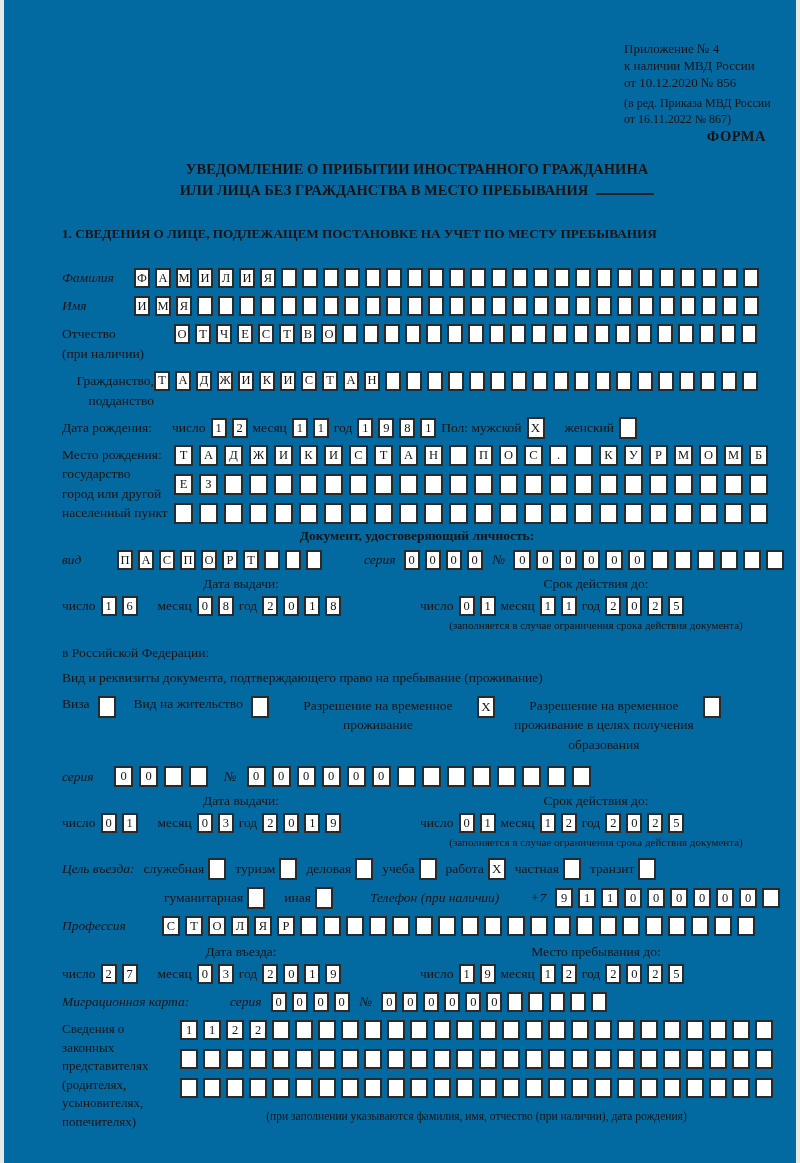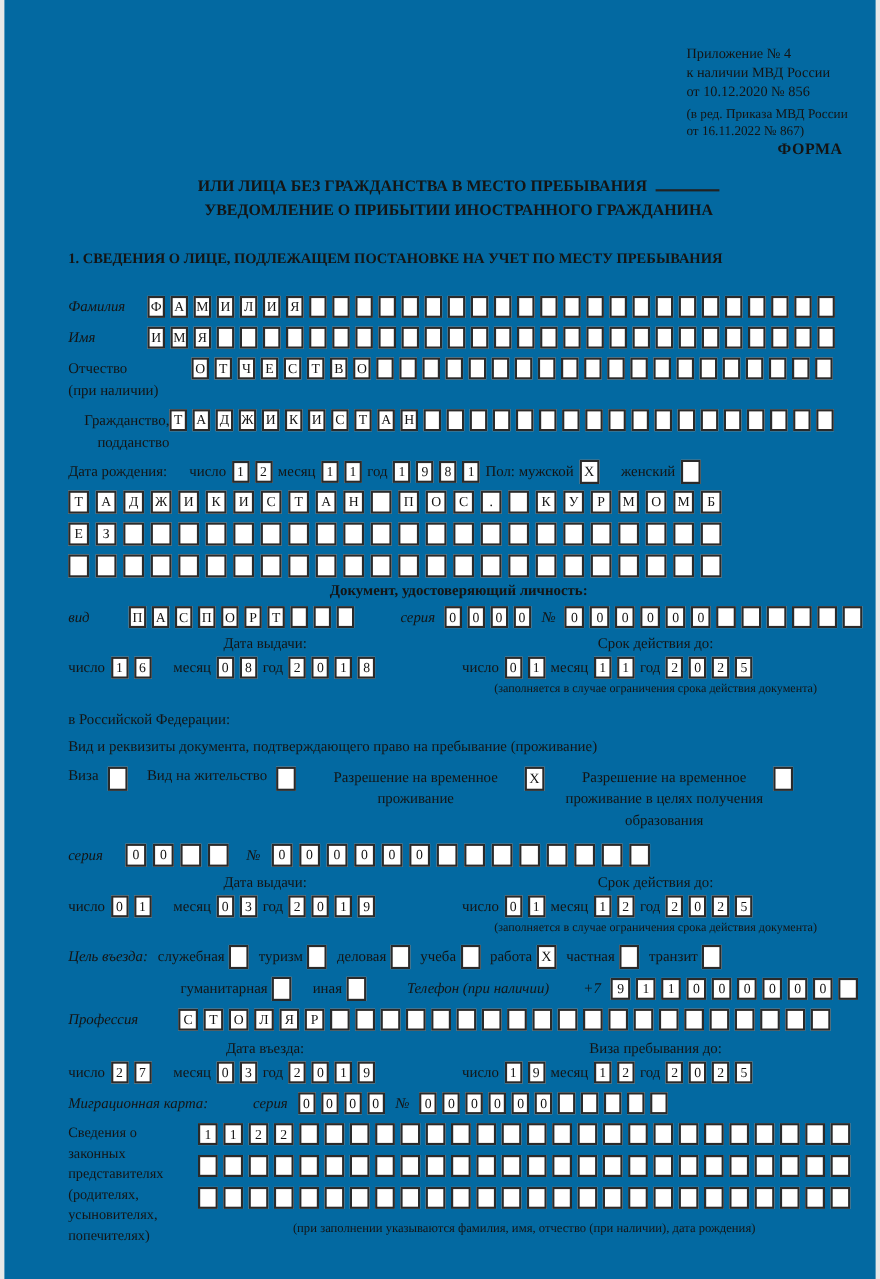--- a/index.html
+++ b/index.html
@@ -67,24 +67,24 @@
       <div>от 10.12.2020 № 856</div>
       <div class="rev">
         <div>(в ред. Приказа МВД России</div>
         <div>от 16.11.2022 № 867)</div>
       </div>
     </div>
 
     <div class="form-label">ФОРМА</div>
 
     <div class="title">
+      <div>УВЕДОМЛЕНИЕ О ПРИБЫТИИ ИНОСТРАННОГО ГРАЖДАНИНА</div>
       <div>
         <span>ИЛИ ЛИЦА БЕЗ ГРАЖДАНСТВА В МЕСТО ПРЕБЫВАНИЯ</span><span class="blank-line"></span>
       </div>
-      <div>УВЕДОМЛЕНИЕ О ПРИБЫТИИ ИНОСТРАННОГО ГРАЖДАНИНА</div>
     </div>
 
     <div class="sec-heading">1. СВЕДЕНИЯ О ЛИЦЕ, ПОДЛЕЖАЩЕМ ПОСТАНОВКЕ НА УЧЕТ ПО МЕСТУ ПРЕБЫВАНИЯ</div>
 
     <div class="row" style="margin-top:26px;">
       <span class="lbl" style="width:72px;">Фамилия</span>
       <div class="br">
           <div class="cell">Ф</div>
           <div class="cell">А</div>
           <div class="cell">М</div>
@@ -256,20 +256,26 @@
           </div>
         <span class="sp"></span>
         <span>женский</span>
         <div class="br cb">
             <div class="cell"></div>
           </div>
       </div>
     </div>
 
     <div class="row top" style="margin-top:6px;">
+      <div class="lbl-block" style="width:112px;line-height:1.42;">
+        <div>Место рождения:</div>
+        <div>государство</div>
+        <div>город или другой</div>
+        <div>населенный пункт</div>
+      </div>
       <div class="stack">
         <div class="br wide">
             <div class="cell">Т</div>
             <div class="cell">А</div>
             <div class="cell">Д</div>
             <div class="cell">Ж</div>
             <div class="cell">И</div>
             <div class="cell">К</div>
             <div class="cell">И</div>
             <div class="cell">С</div>
@@ -667,21 +673,21 @@
           <span>год</span>
           <div class="br">
               <div class="cell">2</div>
               <div class="cell">0</div>
               <div class="cell">1</div>
               <div class="cell">9</div>
             </div>
         </div>
       </div>
       <div class="dp-right">
-        <div class="dp-h">Виза пребывания до:</div>
+        <div class="dp-h">Место пребывания до:</div>
         <div class="dg">
           <span>число</span>
           <div class="br">
               <div class="cell">1</div>
               <div class="cell">9</div>
             </div>
           <span>месяц</span>
           <div class="br">
               <div class="cell">1</div>
               <div class="cell">2</div>

